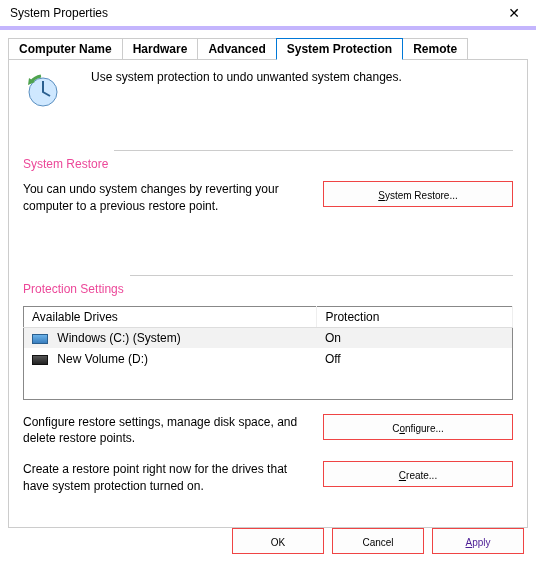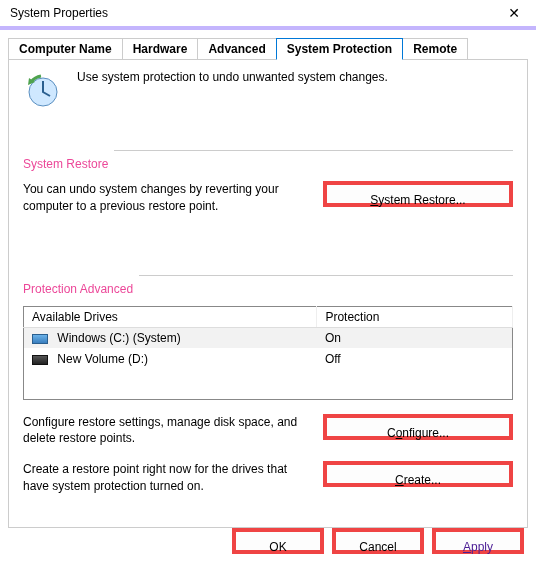--- a/index.html
+++ b/index.html
@@ -53,21 +53,21 @@
   .tab-body {
     margin: 0 8px;
     border: 1px solid #ccc;
     height: 469px;
     padding: 10px 14px;
     position: relative;
   }
   .intro-row {
     display: flex;
     align-items: flex-start;
-    gap: 14px;
+    gap: 28px;
     margin-bottom: 20px;
   }
   .shield-icon {
     width: 40px;
     height: 40px;
     position: relative;
     flex-shrink: 0;
   }
   .shield-icon svg { width: 40px; height: 40px; }
   .group {
@@ -91,24 +91,24 @@
   .row-flex {
     display: flex;
     align-items: flex-start;
     gap: 16px;
     margin-bottom: 10px;
   }
   .row-flex .desc { flex: 1; line-height: 1.4; }
   .win-btn {
     width: 190px;
     height: 26px;
-    border: 4px solid #ef4444;
+    border: 1px solid #ef4444;
     background: #fdfdfd;
     font-family: inherit;
-    font-size: 12px;
+    font-size: 10px;
     text-align: center;
     padding: 8px;
     cursor: default;
   }
   .win-btn u { text-decoration: underline; }
   .win-btn.disabled { color: #4c1d95; }
   .drives-table {
     border: 1px solid #888;
     width: 100%;
     height: 94px;
@@ -190,21 +190,21 @@
       <div class="group-line"></div>
     </div>
     <div class="row-flex">
       <div class="desc">You can undo system changes by reverting your computer to a previous restore point.</div>
       <button class="win-btn"><u>S</u><span>ystem Restore...</span></button>
     </div>
   </div>
 
   <div class="group" style="margin-top:40px">
     <div class="group-header">
-      <span class="group-title">Protection Advanced</span>
+      <span class="group-title">Protection Settings</span>
       <div class="group-line"></div>
     </div>
 
     <table class="drives-table">
       <thead>
         <tr>
           <th style="width:60%">Available Drives</th>
           <th>Protection</th>
         </tr>
       </thead>

